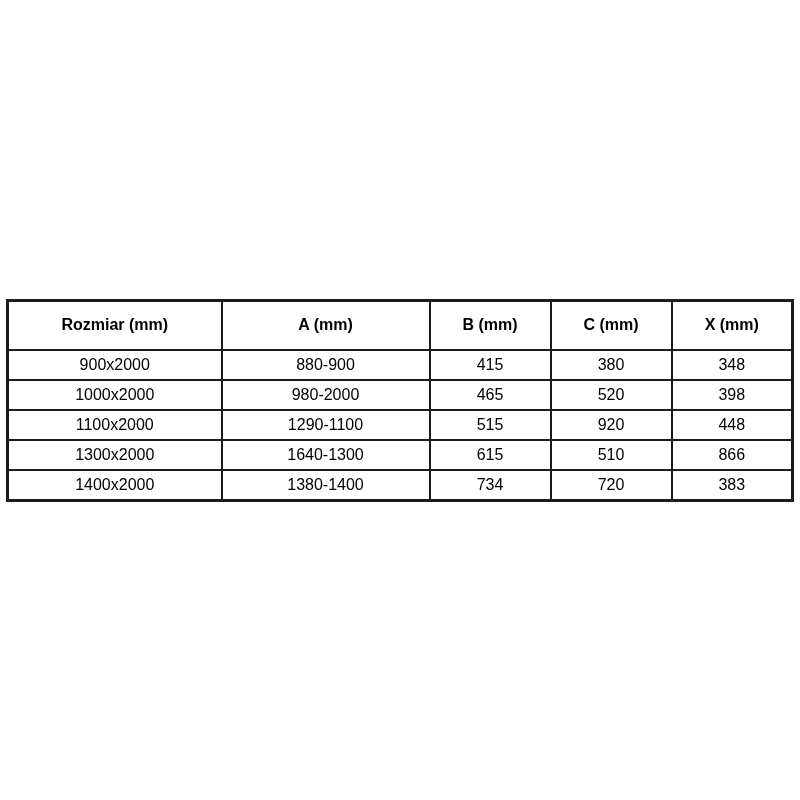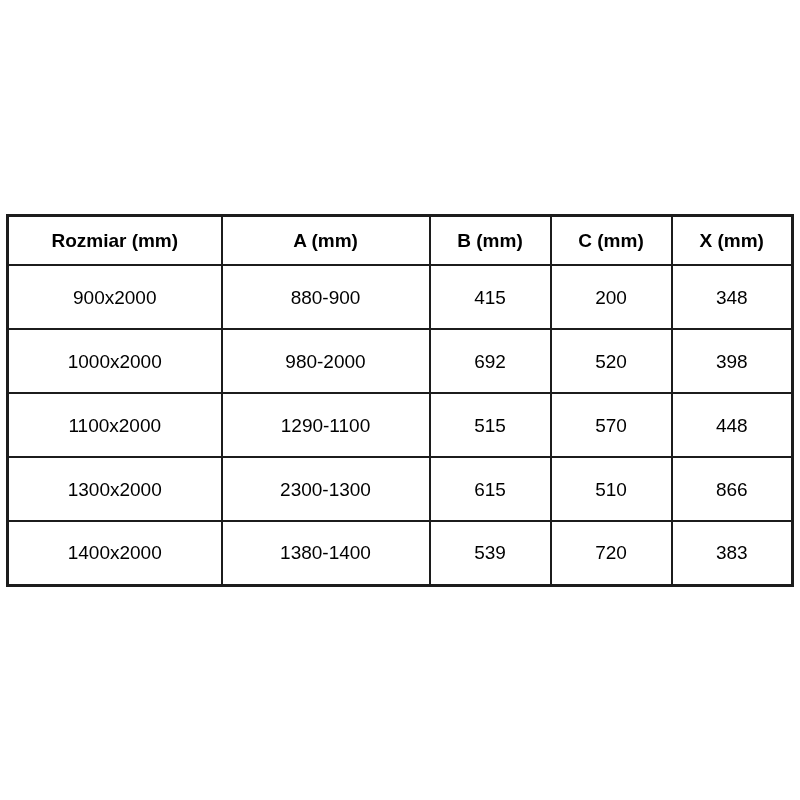--- a/index.html
+++ b/index.html
@@ -23,33 +23,33 @@
       table-layout: fixed;
       width: 785px;
       border: 3px solid #1c1c1c;
       background: #ffffff;
     }
     table.spec-table th,
     table.spec-table td {
       border: 2px solid #1c1c1c;
       text-align: center;
       vertical-align: middle;
-      font-size: 19px;
+      font-size: 16px;
       line-height: 1;
       padding: 0;
       overflow: hidden;
       white-space: nowrap;
     }
     table.spec-table th {
       font-weight: bold;
       height: 50px;
     }
     table.spec-table td {
       font-weight: normal;
-      height: 64px;
+      height: 30px;
     }
     col.c1 { width: 214px; }
     col.c2 { width: 208px; }
     col.c3 { width: 121px; }
     col.c4 { width: 121px; }
     col.c5 { width: 121px; }
   </style>
 </head>
 <body>
 
@@ -69,46 +69,46 @@
         <th>B (mm)</th>
         <th>C (mm)</th>
         <th>X (mm)</th>
       </tr>
     </thead>
     <tbody>
       <tr>
         <td>900x2000</td>
         <td>880-900</td>
         <td>415</td>
-        <td>200</td>
+        <td>380</td>
         <td>348</td>
       </tr>
       <tr>
         <td>1000x2000</td>
         <td>980-2000</td>
-        <td>692</td>
+        <td>465</td>
         <td>520</td>
         <td>398</td>
       </tr>
       <tr>
         <td>1100x2000</td>
         <td>1290-1100</td>
         <td>515</td>
-        <td>570</td>
+        <td>920</td>
         <td>448</td>
       </tr>
       <tr>
         <td>1300x2000</td>
-        <td>2300-1300</td>
+        <td>1640-1300</td>
         <td>615</td>
         <td>510</td>
         <td>866</td>
       </tr>
       <tr>
         <td>1400x2000</td>
         <td>1380-1400</td>
-        <td>539</td>
+        <td>734</td>
         <td>720</td>
         <td>383</td>
       </tr>
     </tbody>
   </table>
 </div>
 
 </body></html>

